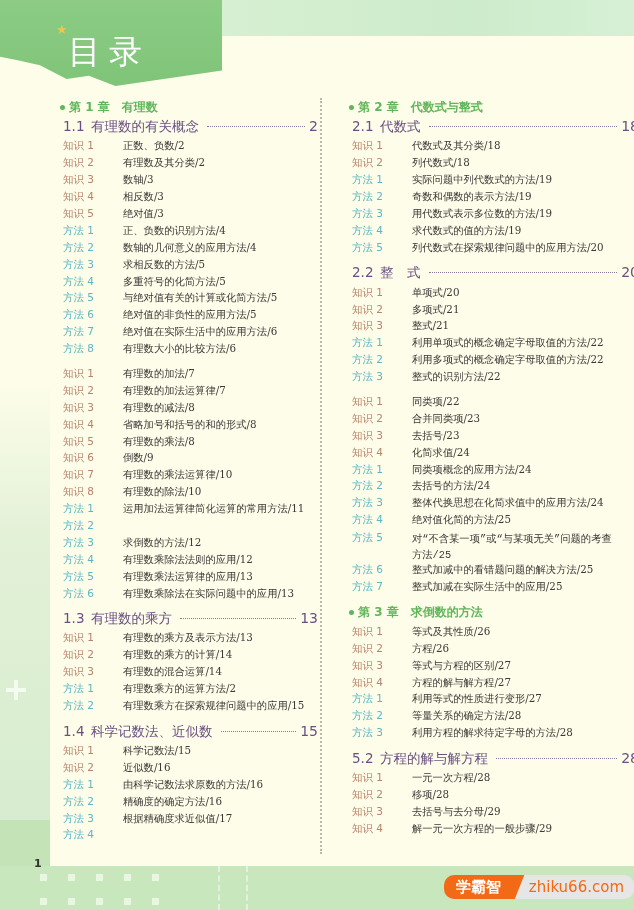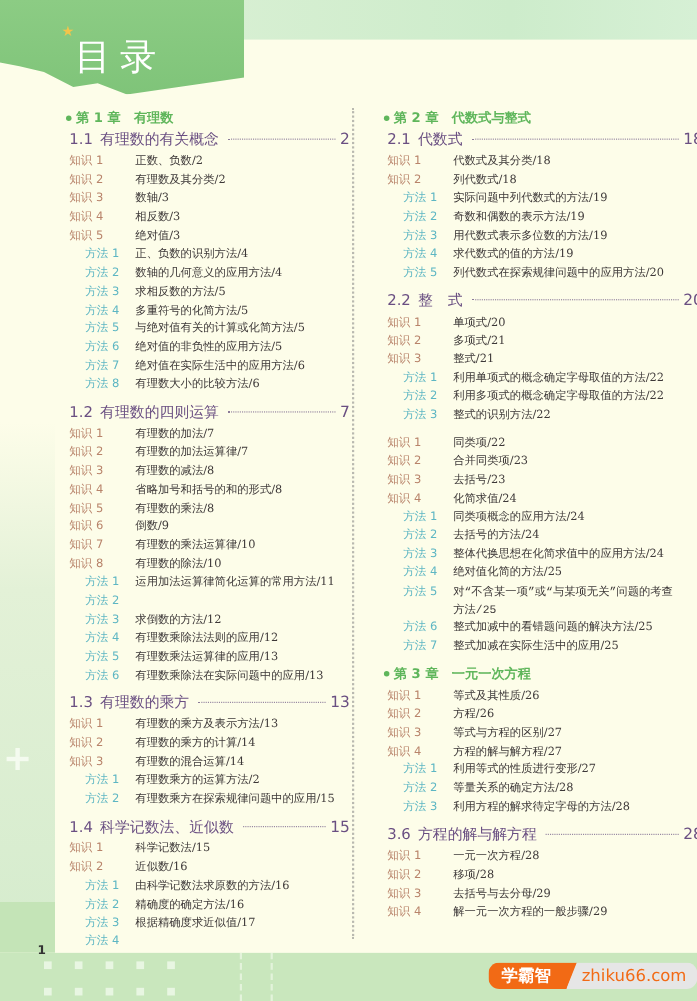--- a/index.html
+++ b/index.html
@@ -86,21 +86,21 @@
     flex: 1; border-bottom: 1.5px dotted #8b7a99; margin: 0 4px; position: relative; top: -4px;
   }
   .section .page { font-size: 14px; }
 
   .item {
     display: flex; align-items: center; height: 16.9px; margin-left: 3px;
     font-size: 10.5px;
   }
   .item .tag { width: 60px; white-space: nowrap; font-family: "DejaVu Sans", sans-serif; }
   .item.k .tag { color: #b8836a; }
-  .item.m .tag { color: #5db6c3; text-align: center; }
+  .item.m .tag { color: #5db6c3; }
   .item .text { color: #3d3838; font-family: "DejaVu Serif", serif; white-space: nowrap; font-size: 10.3px; }
   .item.wrap { height: 33px; align-items: flex-start; padding-top: 2px; }
   .item.wrap .text { white-space: normal; width: 210px; line-height: 16px; font-family: Liberation Mono, monospace; }
 
   .gap { height: 8px; }
 
   .page-number {
     position: absolute; left: 34px; top: 857px; font-size: 11px; color: #333; font-weight: bold;
   }
 
@@ -204,26 +204,20 @@
       </div>
       <div class="item m">
         <span class="tag">方法 7</span>
         <span class="text">绝对值在实际生活中的应用方法/6</span>
       </div>
       <div class="item m">
         <span class="tag">方法 8</span>
         <span class="text">有理数大小的比较方法/6</span>
       </div>
       <div class="gap" style="height: 8px;"></div>
-      <div class="section">
-        <span class="sec-no">1.2</span>
-        <span class="sec-title">有理数的四则运算</span>
-        <span class="leader"></span>
-        <span class="page">7</span>
-      </div>
       <div class="item k">
         <span class="tag">知识 1</span>
         <span class="text">有理数的加法/7</span>
       </div>
       <div class="item k">
         <span class="tag">知识 2</span>
         <span class="text">有理数的加法运算律/7</span>
       </div>
       <div class="item k">
         <span class="tag">知识 3</span>
@@ -443,21 +437,21 @@
         <span class="text">整式加减中的看错题问题的解决方法/25</span>
       </div>
       <div class="item m">
         <span class="tag">方法 7</span>
         <span class="text">整式加减在实际生活中的应用/25</span>
       </div>
       <div class="gap"></div>
       <div class="chapter">
         <span class="bullet"></span>
         <span class="ch-no">第 3 章</span>
-        <span class="ch-title">一元一次方程</span>
+        <span class="ch-title">求倒数的方法</span>
       </div>
       <div class="item k">
         <span class="tag">知识 1</span>
         <span class="text">等式及其性质/26</span>
       </div>
       <div class="item k">
         <span class="tag">知识 2</span>
         <span class="text">方程/26</span>
       </div>
       <div class="item k">
@@ -475,21 +469,21 @@
       <div class="item m">
         <span class="tag">方法 2</span>
         <span class="text">等量关系的确定方法/28</span>
       </div>
       <div class="item m">
         <span class="tag">方法 3</span>
         <span class="text">利用方程的解求待定字母的方法/28</span>
       </div>
       <div class="gap"></div>
       <div class="section">
-        <span class="sec-no">3.6</span>
+        <span class="sec-no">5.2</span>
         <span class="sec-title">方程的解与解方程</span>
         <span class="leader"></span>
         <span class="page">28</span>
       </div>
       <div class="item k">
         <span class="tag">知识 1</span>
         <span class="text">一元一次方程/28</span>
       </div>
       <div class="item k">
         <span class="tag">知识 2</span>

